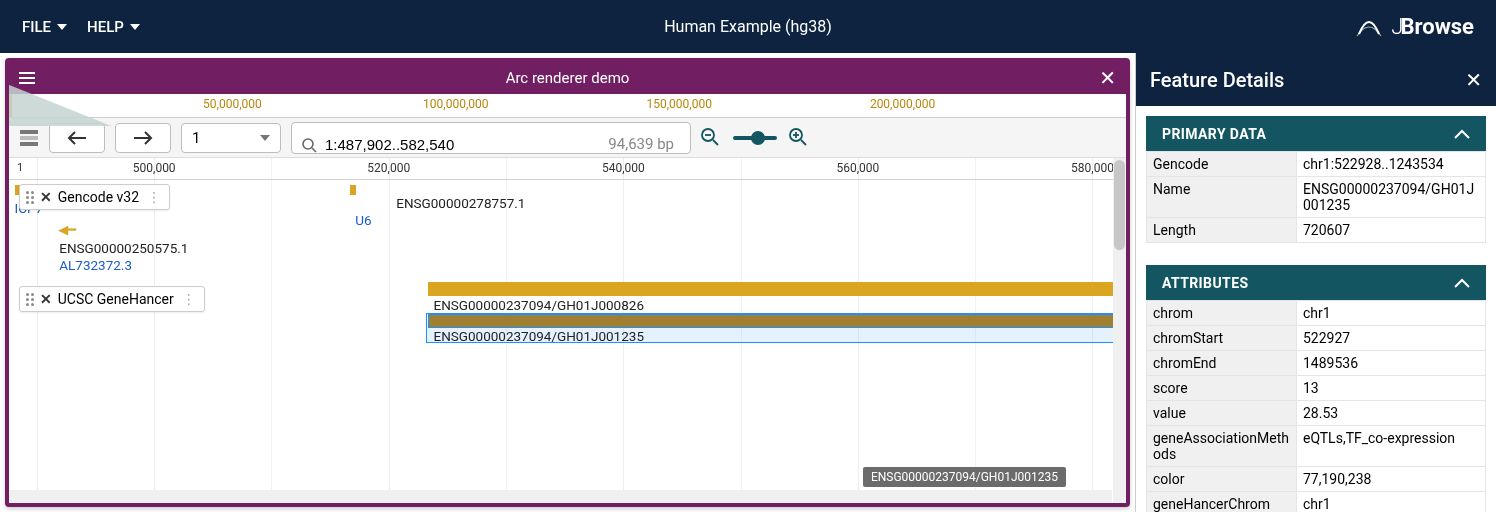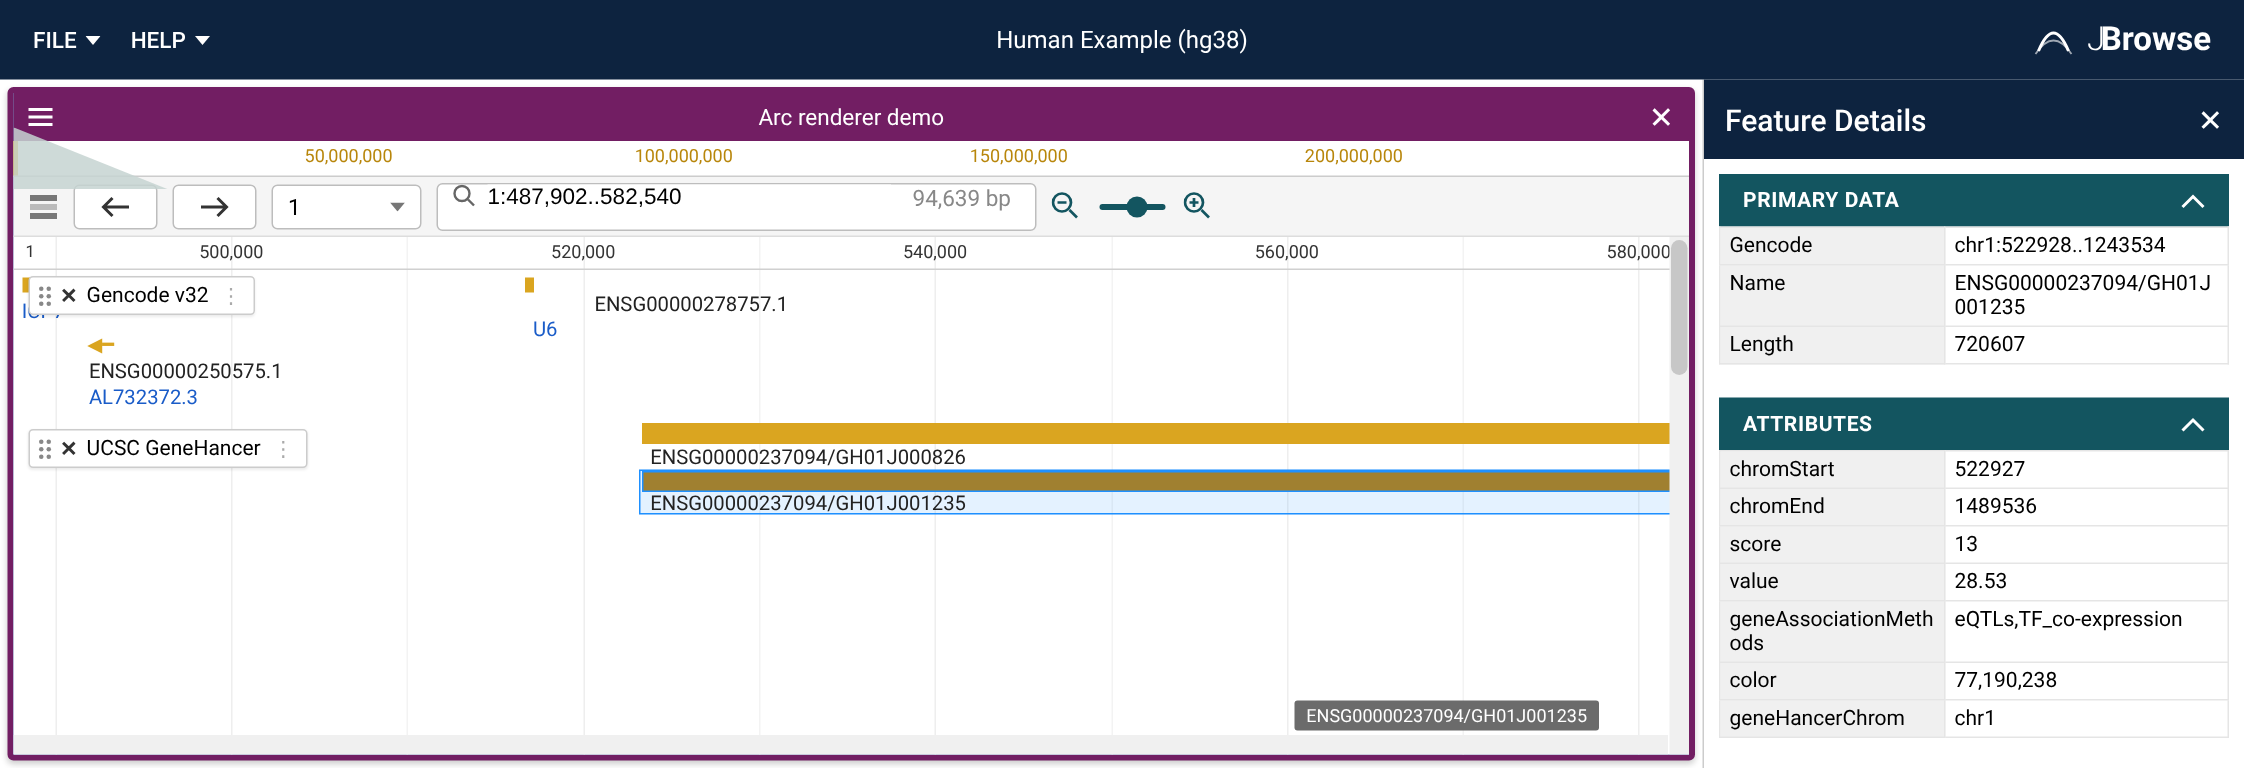--- a/index.html
+++ b/index.html
@@ -13,38 +13,38 @@
 .menubar .brand { position: absolute; right: 22px; display: flex; align-items: center; gap: 8px; font-size: 22px; font-weight: 700; }
 .menubar .brand svg { width: 28px; height: 22px; }
 .menubar .brand .jb-j { font-weight: 300; margin-right: -3px; }
 
 
 .content { display: flex; height: calc(100% - 53px); }
 .left { flex: 1; min-width: 0; position: relative; padding: 5px; }
 .right { width: 361px; background: #fff; border-left: 1px solid #ccc; display: flex; flex-direction: column; }
 
 
-.view-frame { border: 4px solid #721e63; border-radius: 4px; height: 100%; display: flex; flex-direction: column; position: relative; background: #7dd3fc; box-shadow: 0 2px 4px rgba(0,0,0,0.2); }
+.view-frame { border: 4px solid #721e63; border-radius: 4px; height: 100%; display: flex; flex-direction: column; position: relative; background: #a16207; box-shadow: 0 2px 4px rgba(0,0,0,0.2); }
 .view-header { background: #721e63; color: #fff; height: 32px; display: flex; align-items: center; justify-content: center; font-size: 15px; position: relative; }
 .view-header .hamburger { position: absolute; left: 6px; display: flex; flex-direction: column; gap: 3px; cursor: pointer; padding: 4px; }
 .view-header .hamburger span { width: 16px; height: 2px; background: #fff; }
 .view-header .close-x { position: absolute; right: 6px; font-size: 20px; cursor: pointer; padding: 0 4px; }
 
 
 .overview { position: relative; height: 24px; background: #fff; border-bottom: 1px solid #ccc; text-align: center; }
 .overview-tick { position: absolute; font-size: 12px; color: #b8860b; top: 3px; transform: translateX(-50%); }
 .overview-region { position: absolute; left: 0; top: 0; bottom: 0; width: 3px; background: #daa520; }
 .overview-poly { position: absolute; left: 0; right: 0; top: 23px; height: 41px; pointer-events:none; }
 
 
 .navbar { height: 40px; background: #f5f5f5; border-bottom: 1px solid #ddd; display: flex; align-items: center; padding: 0 10px; gap: 10px; }
 .nav-icon-btn { width: 20px; height: 20px; display: flex; align-items: center; justify-content: center; color: #555; }
 .nav-btn { width: 56px; height: 30px; background: #fff; border: 1px solid #bdbdbd; border-radius: 4px; display: flex; align-items: center; justify-content: center; font-size: 18px; cursor: pointer; }
 .nav-select { width: 100px; height: 30px; background: #fff; border: 1px solid #bdbdbd; border-radius: 4px; display: flex; align-items: center; padding: 0 10px; justify-content: space-between; font-size: 15px; cursor:pointer; }
-.nav-search { flex: 1; max-width: 400px; height: 32px; background: #fff; border: 1px solid #bdbdbd; border-radius: 4px; display: flex; align-items: flex-start; padding: 0 10px; gap: 8px; }
+.nav-search { flex: 1; max-width: 400px; height: 32px; background: #fff; border: 1px solid #bdbdbd; border-radius: 4px; display: flex; align-items: flex-end; padding: 0 10px; gap: 8px; }
 .nav-search input { border: none; outline: none; flex: 1; font-size: 15px; }
 .nav-bp { color: #888; font-size: 15px; padding: 0 6px; }
 .zoom-group { display: flex; align-items: center; gap: 12px; }
 .zoom-btn { width: 20px; height: 20px; color: #135560; cursor: pointer; }
 .slider { width: 44px; height: 4px; background: #135560; position: relative; border-radius: 2px; }
 .slider::after { content: ""; position: absolute; width: 14px; height: 14px; background: #135560; border-radius: 50%; top: -5px; left: 18px; }
 
 
 .tracks { flex: 1; position: relative; overflow: hidden; background: #fff; }
 .scale-ruler { height: 22px; position: relative; border-bottom: 1px solid #d0d0d0; }
@@ -309,20 +309,24 @@
 
       <div>
         <div class="section-header">
           <span>ATTRIBUTES</span>
           <svg viewBox="0 0 16 10">
               <path d="M1 9 L8 2 L15 9" stroke="#fff" stroke-width="2" fill="none"></path>
             </svg>
         </div>
         <table class="kv-table">
           <tbody>
+              <tr>
+                <td class="key">chrom</td>
+                <td class="value">chr1</td>
+              </tr>
           <tr>
                 <td class="key">chromStart</td>
                 <td class="value">522927</td>
               </tr>
           <tr>
                 <td class="key">chromEnd</td>
                 <td class="value">1489536</td>
               </tr>
           <tr>
                 <td class="key">score</td>

